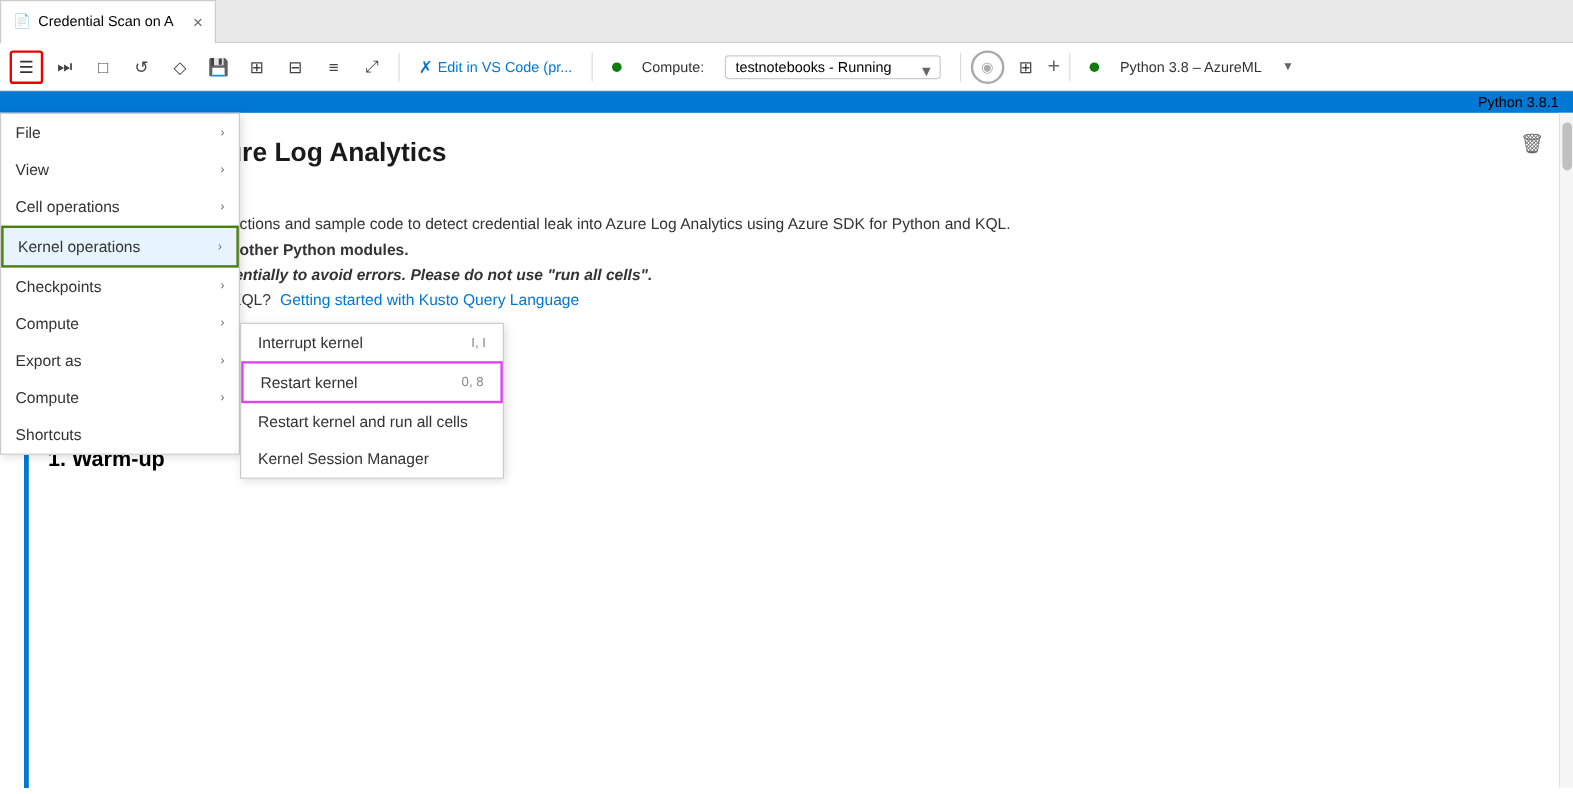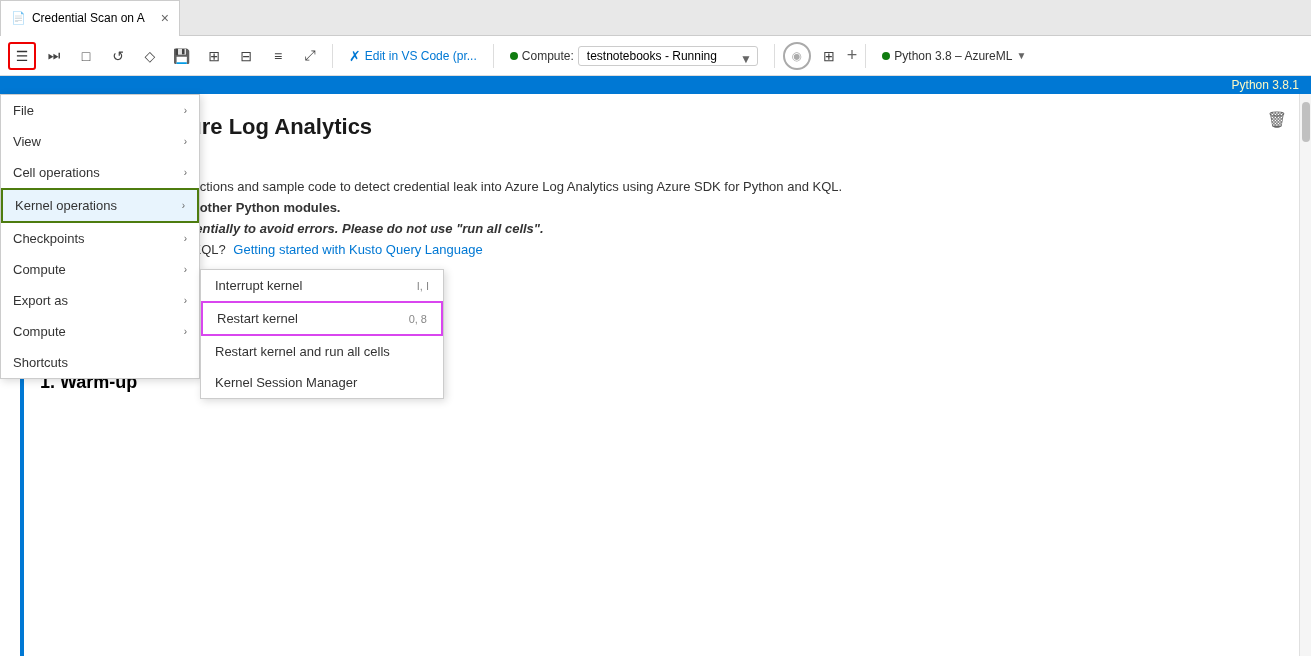--- a/index.html
+++ b/index.html
@@ -66,21 +66,21 @@
       cursor: pointer;
       font-size: 12px;
       color: #0078d4;
       padding: 0 8px;
     }
     .vscode-icon { color: #0078d4; font-size: 14px; }
 
     .compute-area {
       display: flex;
       align-items: center;
-      gap: 4px;
+      gap: 17px;
       font-size: 12px;
       color: #333;
       padding: 0 8px;
     }
     .green-dot { width: 8px; height: 8px; border-radius: 50%; background: #107c10; display: inline-block; }
     .compute-label { color: #333; font-weight: 500; }
     .compute-select {
       border: 1px solid #ccc;
       border-radius: 3px;
       padding: 2px 24px 2px 8px;
@@ -97,21 +97,21 @@
       width: 28px; height: 28px; border-radius: 50%; border: 2px solid #aaa;
       display: flex; align-items: center; justify-content: center;
       cursor: pointer; background: none; color: #aaa; font-size: 12px;
     }
     .add-btn { font-size: 18px; color: #666; cursor: pointer; background: none; border: none; }
     .kernel-select-arrow { color: #666; font-size: 10px; }
 
     
     .status-bar {
       background: #0078d4;
-      color: #fef9c3;
+      color: #000000;
       font-size: 12px;
       padding: 2px 12px;
       display: flex;
       justify-content: flex-end;
       align-items: center;
       text-align: right;
     }
 
     
     .main-area {
@@ -223,21 +223,21 @@
       background: #e8f4fd;
       border: 2px solid #4d7c0f;
     }
     .menu-arrow { color: #666; font-size: 10px; }
 
     
     .kernel-submenu {
       position: absolute;
       top: 175px;
       left: 200px;
-      width: 244px;
+      width: 220px;
       background: #fff;
       border: 1px solid #ccc;
       box-shadow: 2px 2px 8px rgba(0,0,0,0.15);
       z-index: 201;
     }
     .submenu-item {
       display: flex;
       align-items: center;
       justify-content: space-between;
       padding: 8px 14px;

